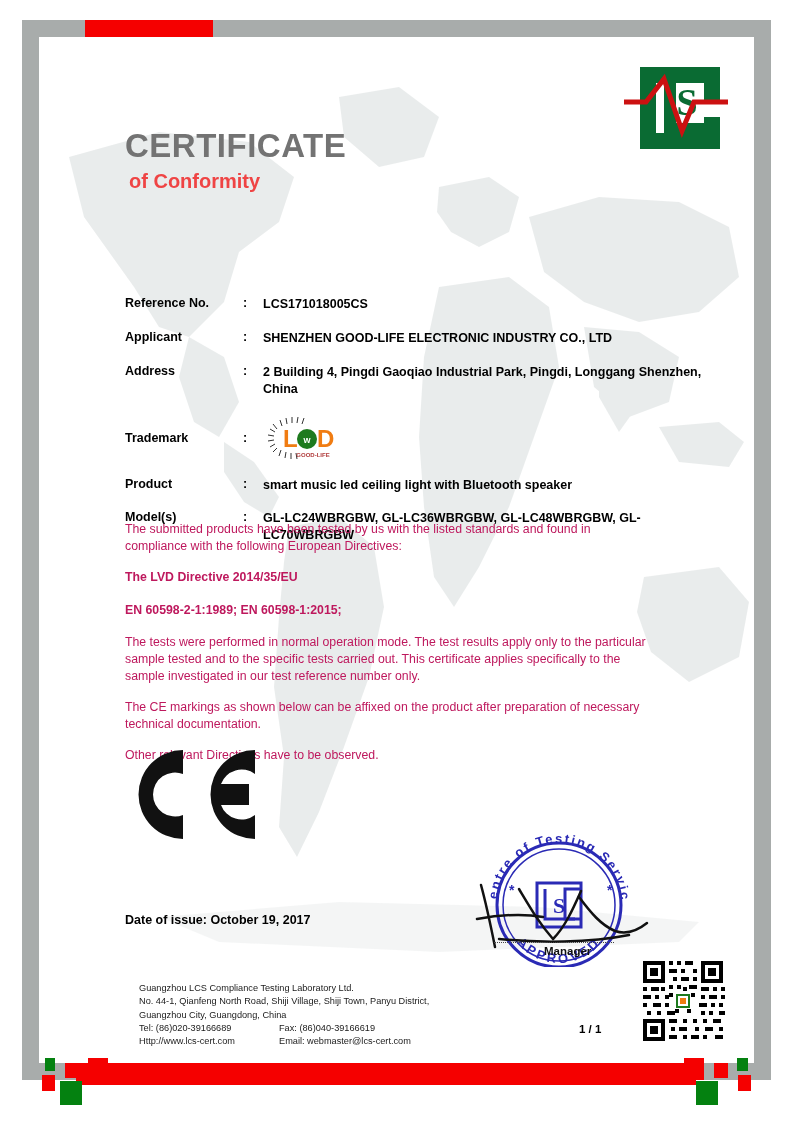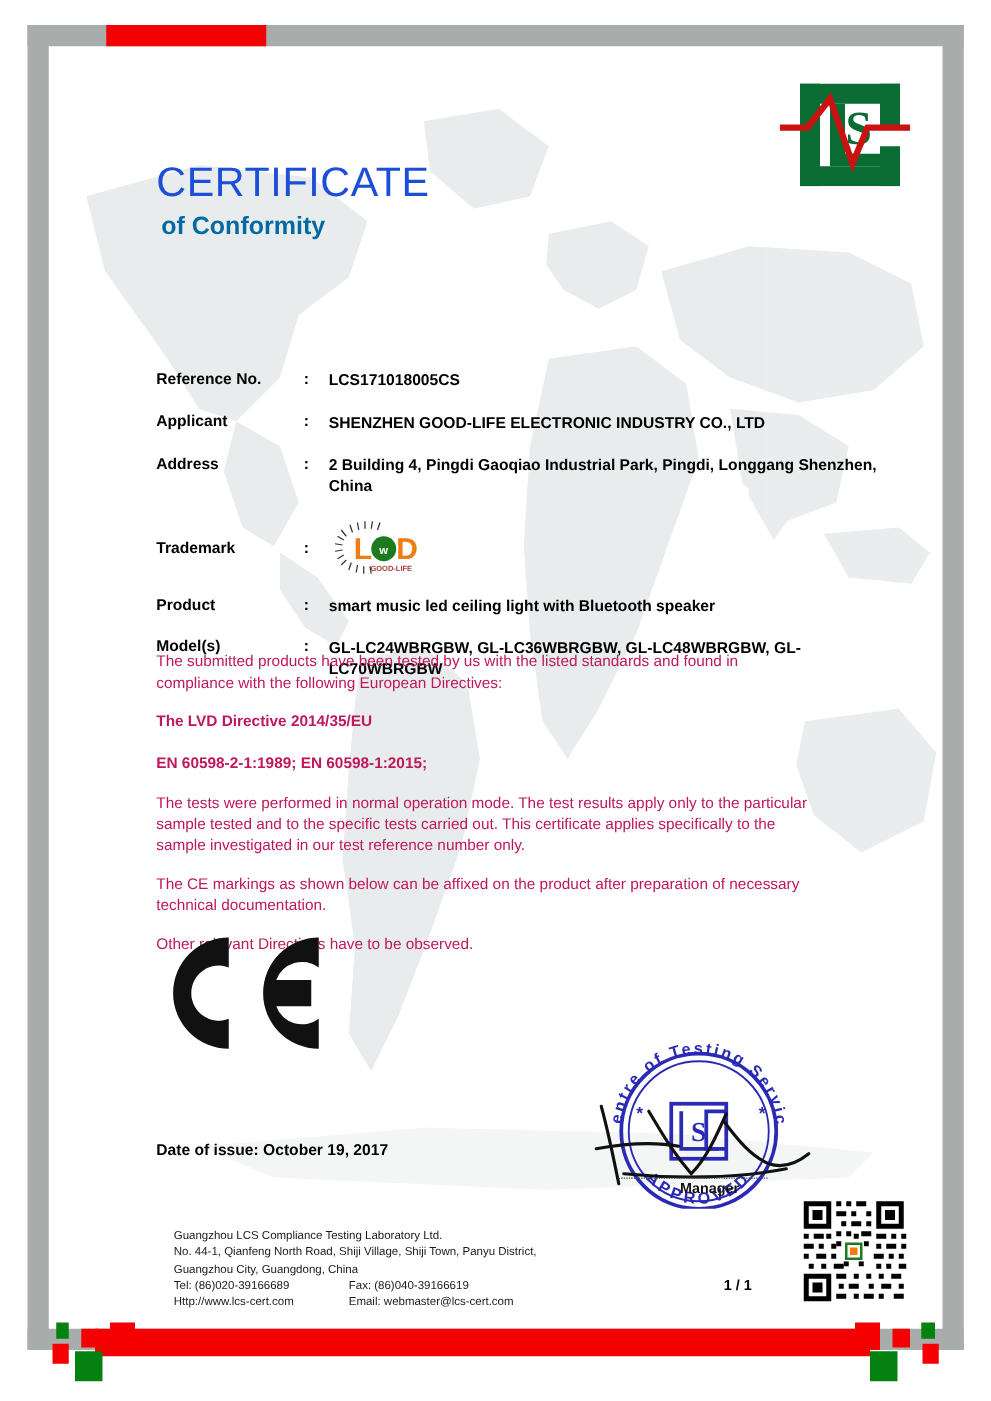--- a/index.html
+++ b/index.html
@@ -81,30 +81,30 @@
     right: 26px; top: 24px;
     width: 104px; height: 88px;
   }
 
   .title-block {
     position: absolute;
     left: 86px; top: 92px;
   }
   .cert-title {
     font-size: 33px;
-    font-weight: normal;
+    font-weight: bold;
     letter-spacing: 0.5px;
-    color: #1d4ed8;
+    color: #737373;
     line-height: 1;
     margin: 0;
   }
   .cert-subtitle {
     font-size: 20px;
     font-weight: bold;
-    color: #0369a1;
+    color: #ef4444;
     margin: 8px 0 0 4px;
   }
 
   
   .fields {
     position: absolute;
     left: 86px; top: 214px;
     width: 580px;
     margin-top: 45px;
   }

